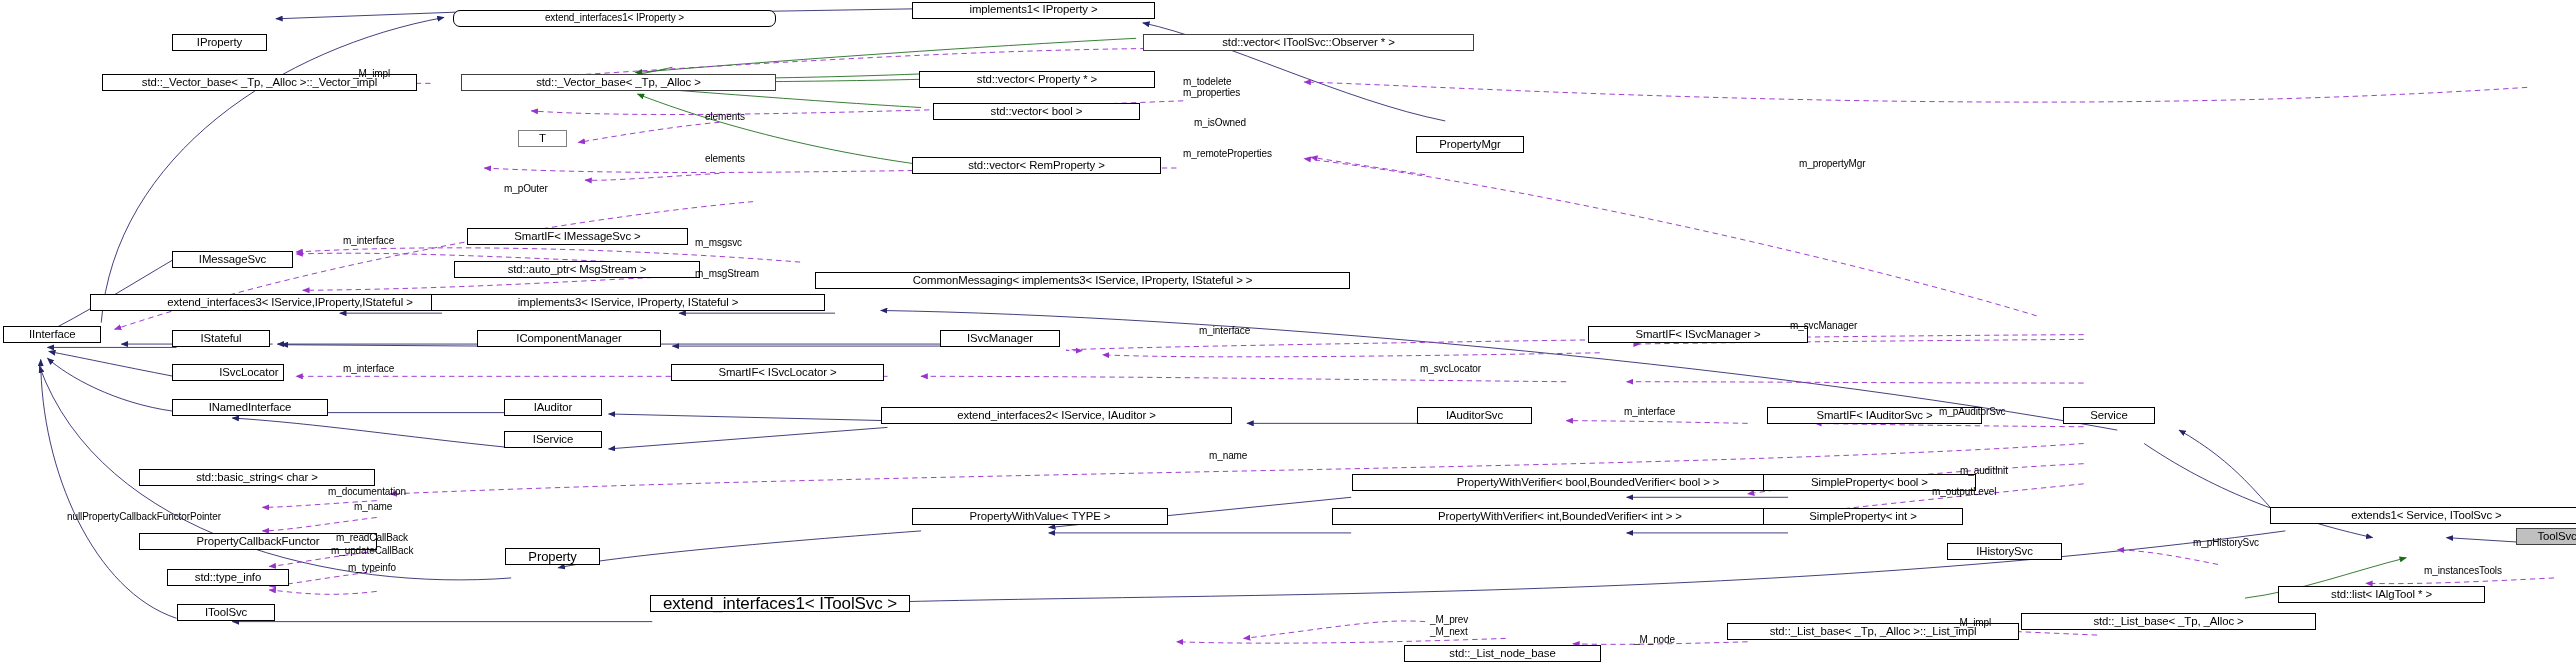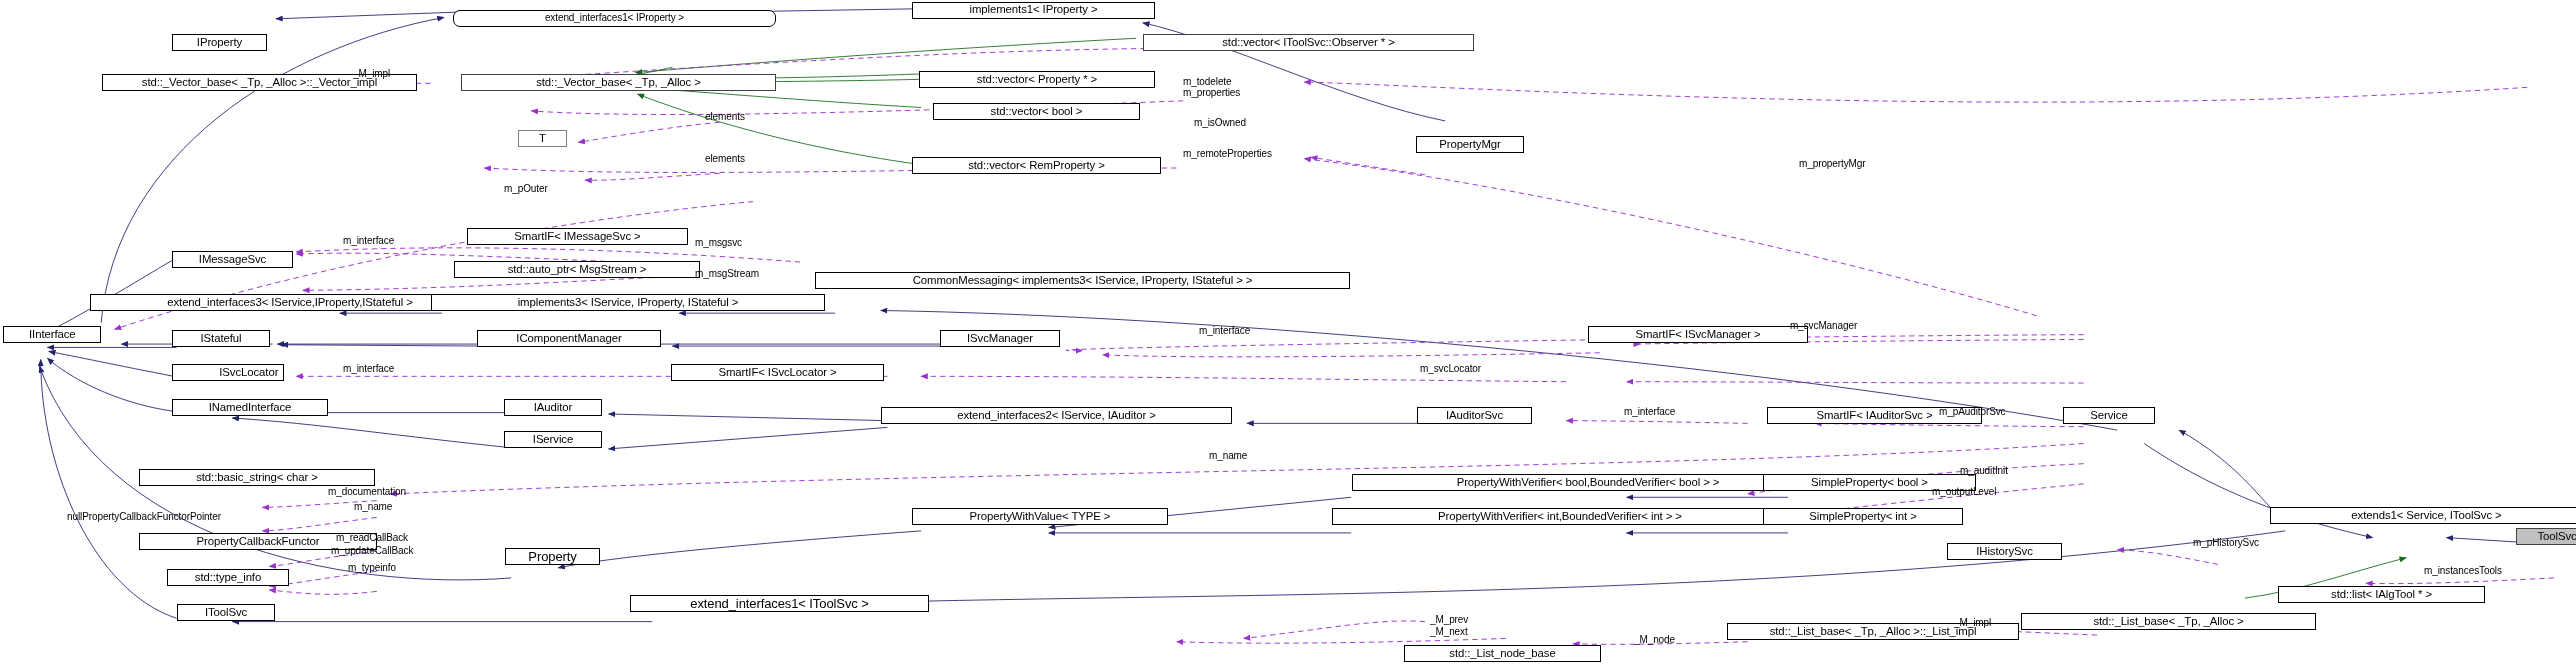--- a/index.html
+++ b/index.html
@@ -213,21 +213,21 @@
       <div class="node" style="left: 2270px; top: 507px; width: 313px; height: 17px; font-size: 11.4px;">extends1&lt; Service, IToolSvc &gt;</div>
       <div class="node focus" style="left: 2516px; top: 528px; width: 82px; height: 17px; font-size: 11.4px;">ToolSvc</div>
       <div class="node" style="left: 139px; top: 533px; width: 238px; height: 17px; font-size: 11.4px;">PropertyCallbackFunctor</div>
       <div class="node" style="left: 505px; top: 548px; width: 95px; height: 17px; font-size: 13px;">Property</div>
       <div class="node" style="left: 912px; top: 508px; width: 256px; height: 17px; font-size: 11.4px;">PropertyWithValue&lt; TYPE &gt;</div>
       <div class="node" style="left: 1332px; top: 508px; width: 456px; height: 17px; font-size: 11.4px;">PropertyWithVerifier&lt; int,BoundedVerifier&lt; int &gt; &gt;</div>
       <div class="node" style="left: 1763px; top: 508px; width: 200px; height: 17px; font-size: 11.4px;">SimpleProperty&lt; int &gt;</div>
       <div class="node" style="left: 1947px; top: 543px; width: 115px; height: 17px; font-size: 11.4px;">IHistorySvc</div>
       <div class="node" style="left: 167px; top: 569px; width: 122px; height: 17px; font-size: 11.4px;">std::type_info</div>
       <div class="node" style="left: 177px; top: 604px; width: 98px; height: 17px; font-size: 11.4px;">IToolSvc</div>
-      <div class="node" style="left: 630px; top: 595px; width: 299px; height: 17px; font-size: 13px;">extend_interfaces1&lt; IToolSvc &gt;</div>
+      <div class="node" style="left: 650px; top: 595px; width: 260px; height: 17px; font-size: 17px;">extend_interfaces1&lt; IToolSvc &gt;</div>
       <div class="node" style="left: 2278px; top: 586px; width: 207px; height: 17px; font-size: 11.4px;">std::list&lt; IAlgTool * &gt;</div>
       <div class="node" style="left: 1404px; top: 645px; width: 197px; height: 17px; font-size: 11.4px;">std::_List_node_base</div>
       <div class="node" style="left: 1727px; top: 623px; width: 292px; height: 17px; font-size: 11.4px;">std::_List_base&lt; _Tp, _Alloc &gt;::_List_impl</div>
       <div class="node" style="left: 2021px; top: 613px; width: 295px; height: 17px; font-size: 11.4px;">std::_List_base&lt; _Tp, _Alloc &gt;</div>
     </div>
   <div id="label-layer">
       <div class="elabel" style="left: 353px; top: 69px; font-size: 10px;">_M_impl</div>
       <div class="elabel" style="left: 1183px; top: 77px; font-size: 10px;">m_todelete</div>
       <div class="elabel" style="left: 1183px; top: 88px; font-size: 10px;">m_properties</div>
       <div class="elabel" style="left: 705px; top: 112px; font-size: 10px;">elements</div>

